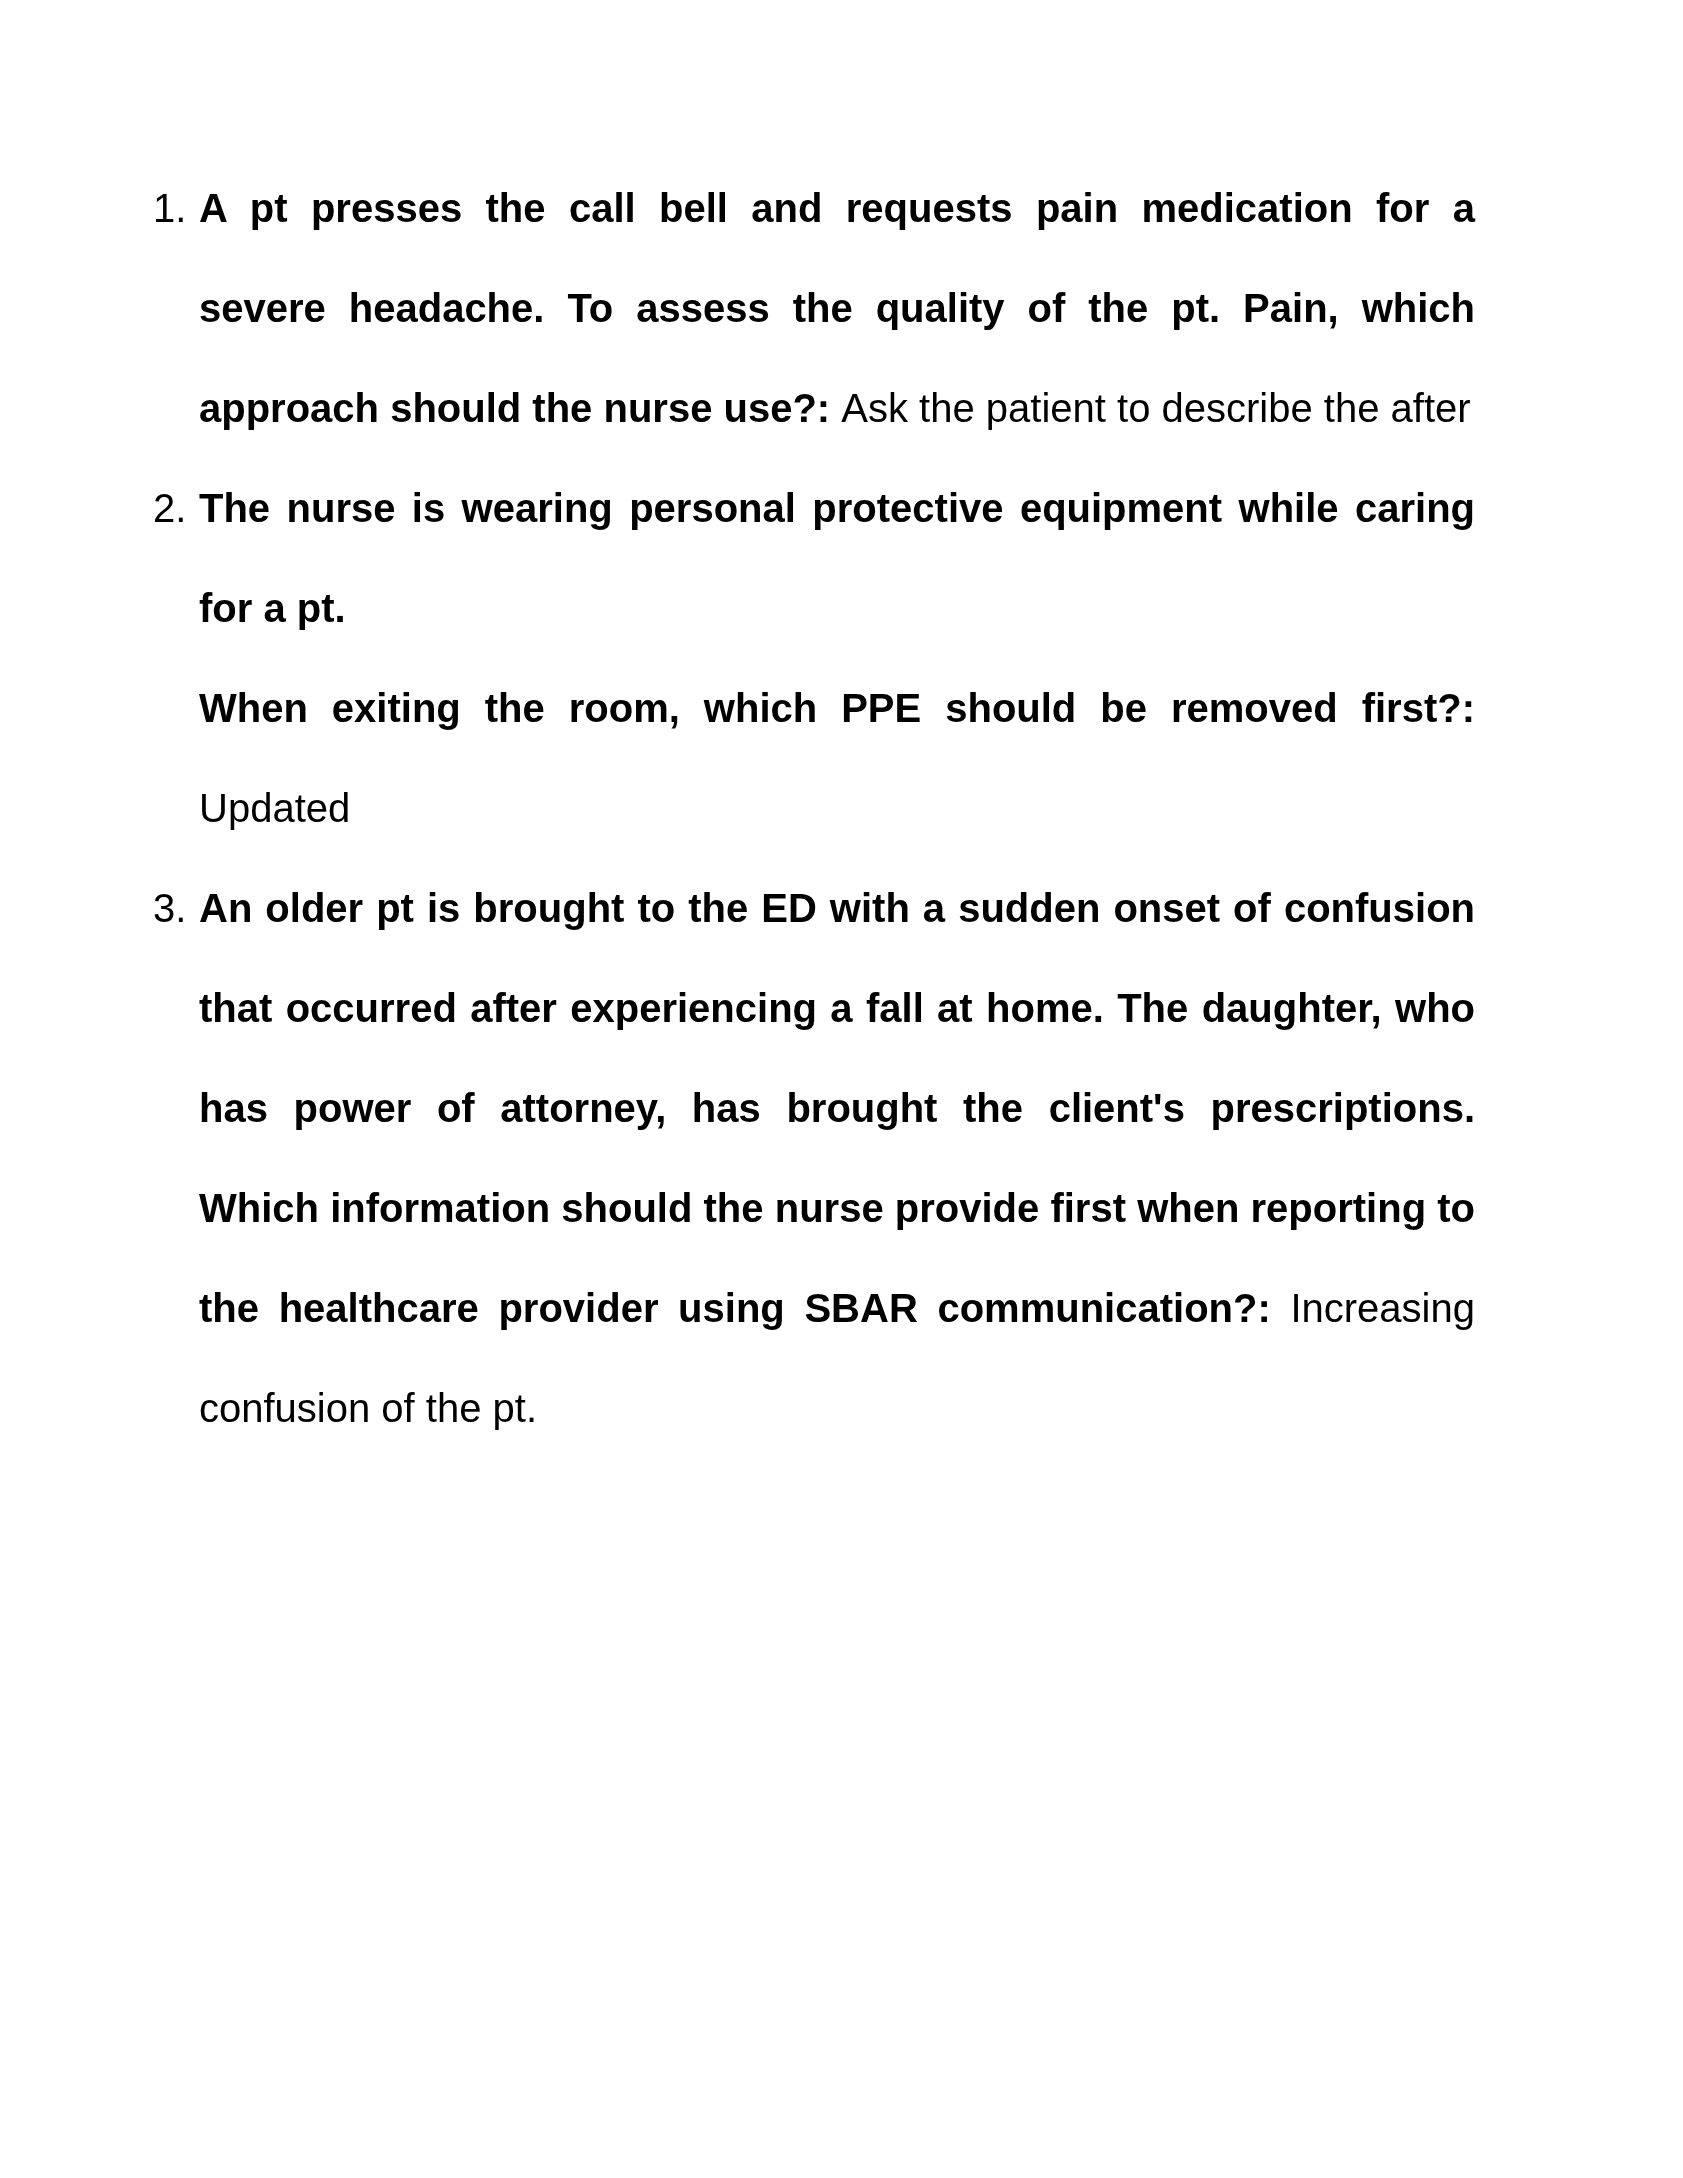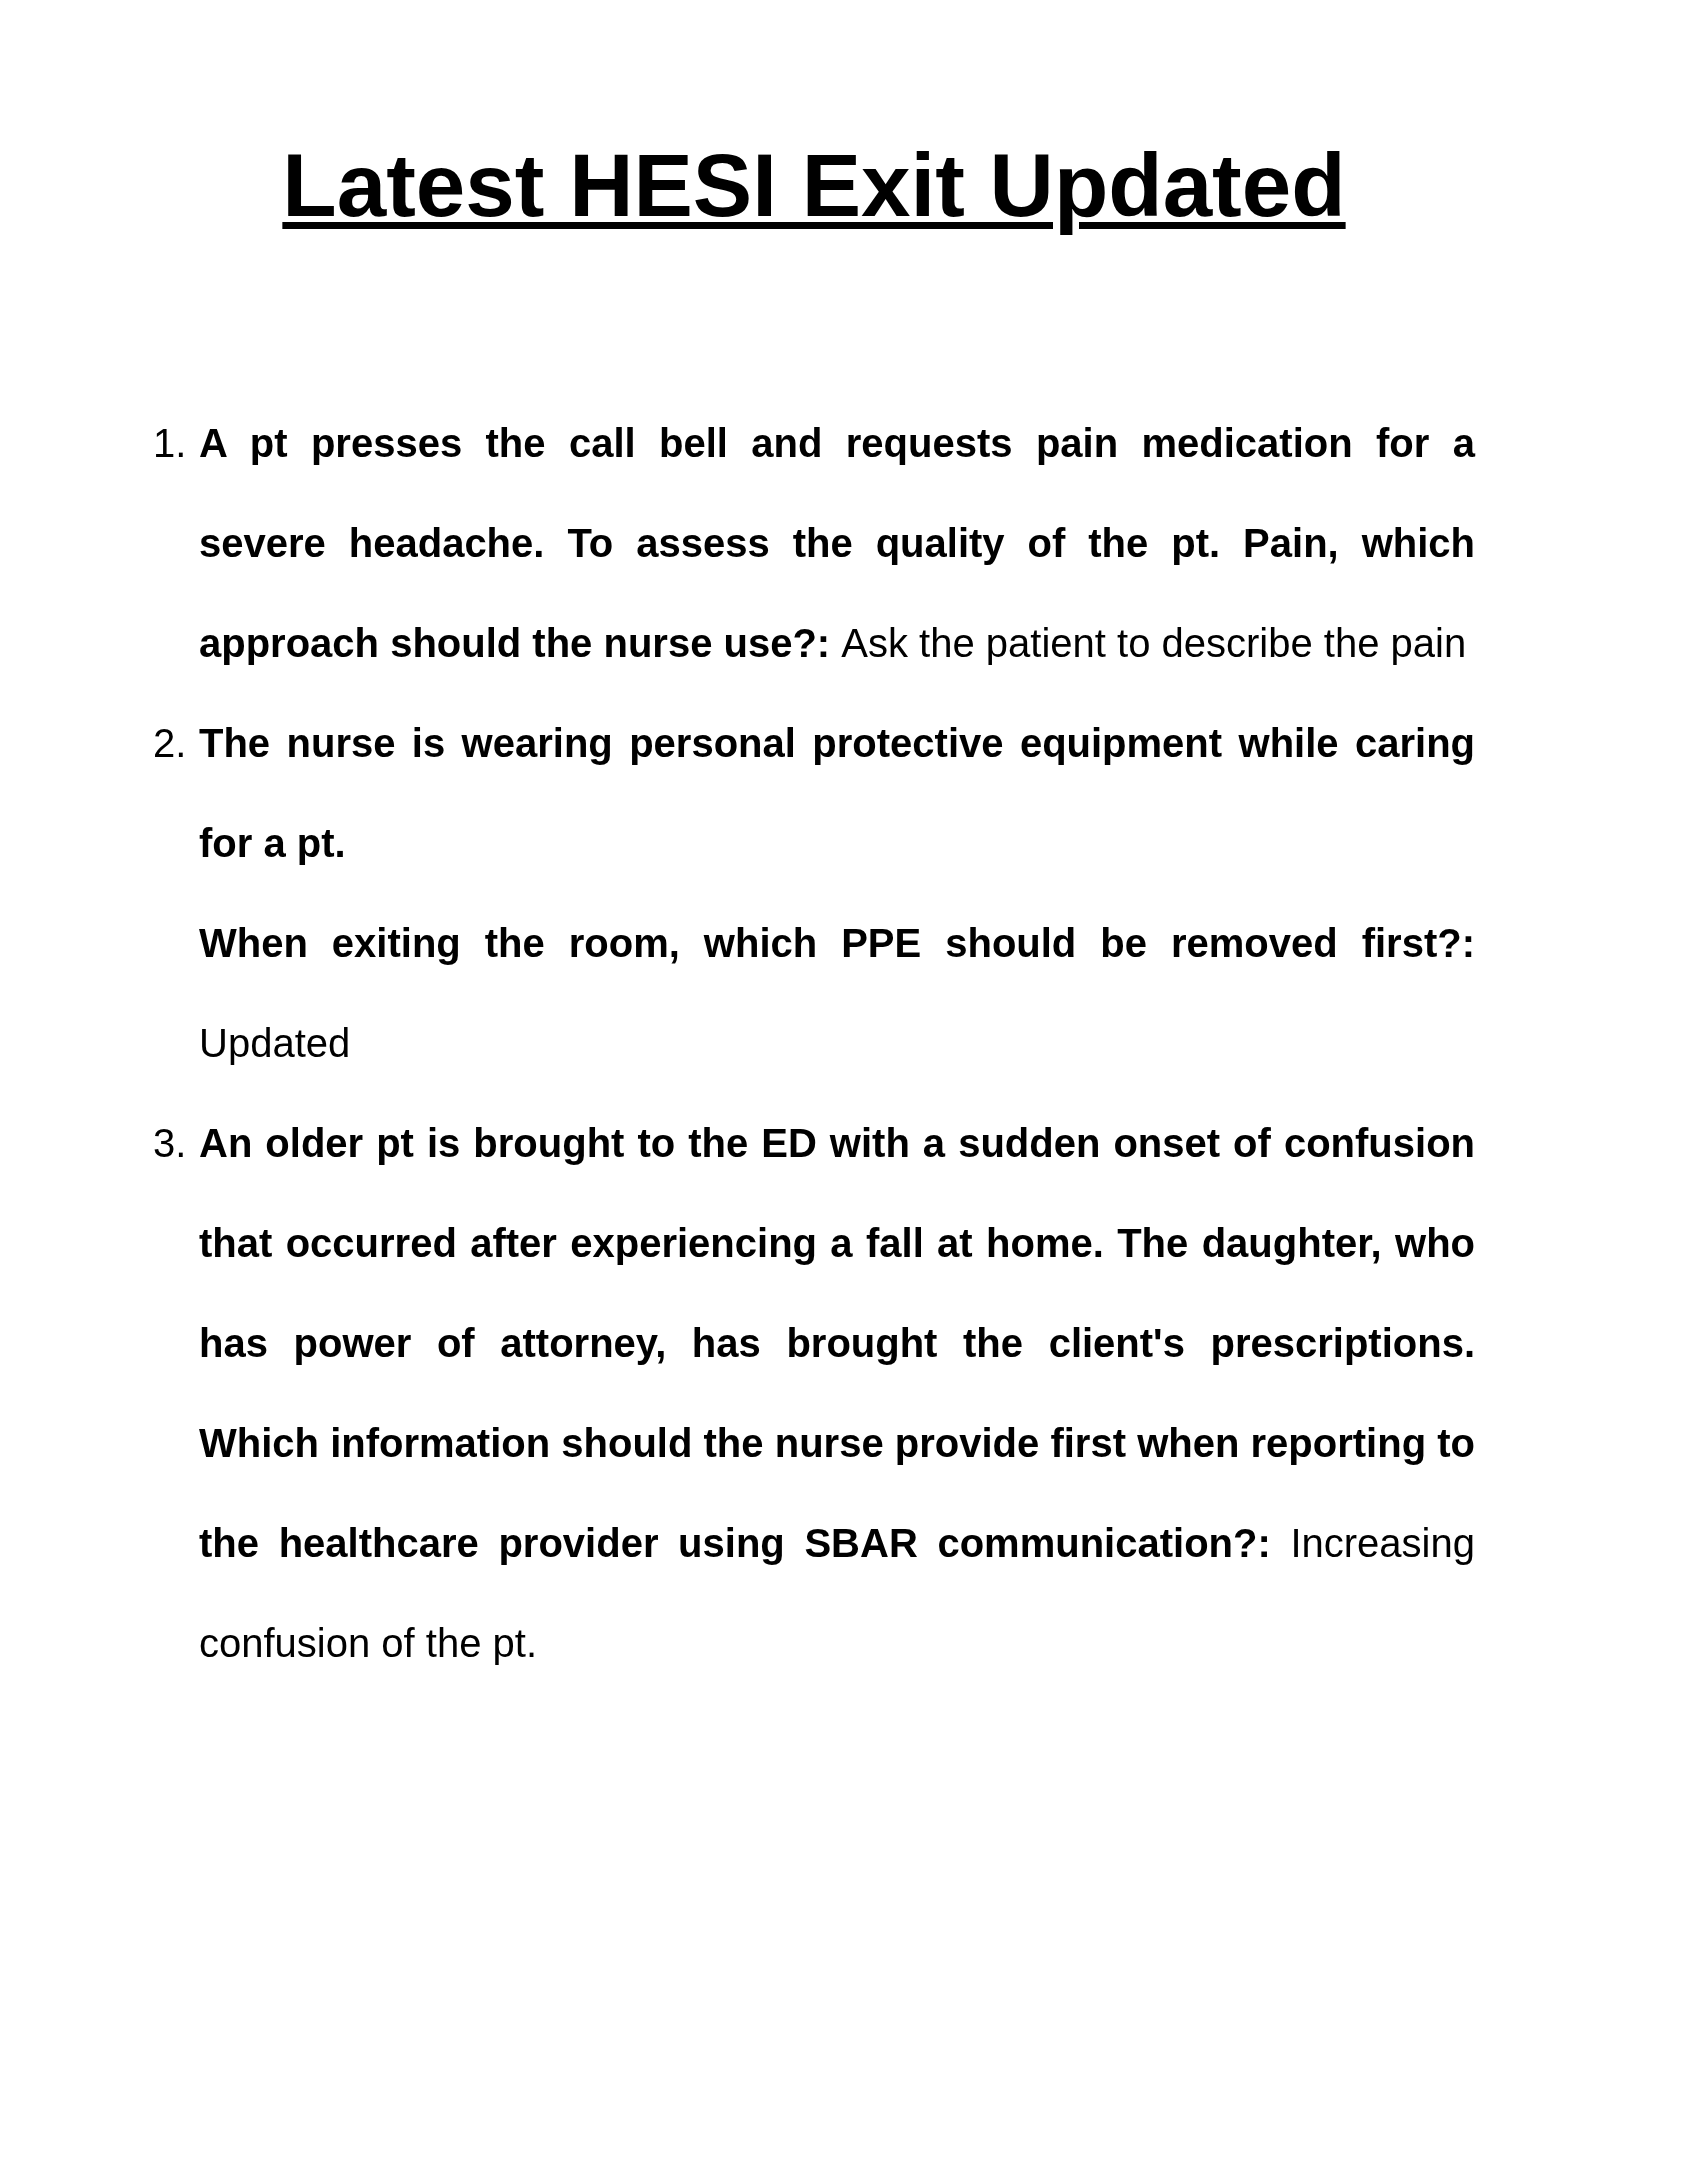--- a/index.html
+++ b/index.html
@@ -52,20 +52,19 @@
     font-weight: bold;
   }
   .question .normal {
     font-weight: normal;
   }
 </style>
 </head>
 <body>
 
 <div class="page">
-  <h1 class="title">Latest HESI Exit Updated</h1>
   <ol class="questions" id="questions">
-      <li class="question"><span class="num">1.</span><span><span class="bold">A pt presses the call bell and requests pain medication for a severe headache. To assess the quality of the pt. Pain, which approach should the nurse use?: </span><span class="normal">Ask the patient to describe the pain</span></span></li>
+      <li class="question"><span class="num">1.</span><span><span class="bold">A pt presses the call bell and requests pain medication for a severe headache. To assess the quality of the pt. Pain, which approach should the nurse use?: </span><span class="normal">Ask the patient to describe the after</span></span></li>
       <li class="question"><span class="num">2.</span><span><span class="bold">The nurse is wearing personal protective equipment while caring for a pt.</span><br><span class="bold">When exiting the room, which PPE should be removed first?: </span><span class="normal">Updated</span></span></li>
       <li class="question"><span class="num">3.</span><span><span class="bold">An older pt is brought to the ED with a sudden onset of confusion that occurred after experiencing a fall at home. The daughter, who has power of attorney, has brought the client's prescriptions. Which information should the nurse provide first when reporting to the healthcare provider using SBAR communication?: </span><span class="normal">Increasing confusion of the pt.</span></span></li>
     </ol>
 </div>
 
 
 </body></html>

